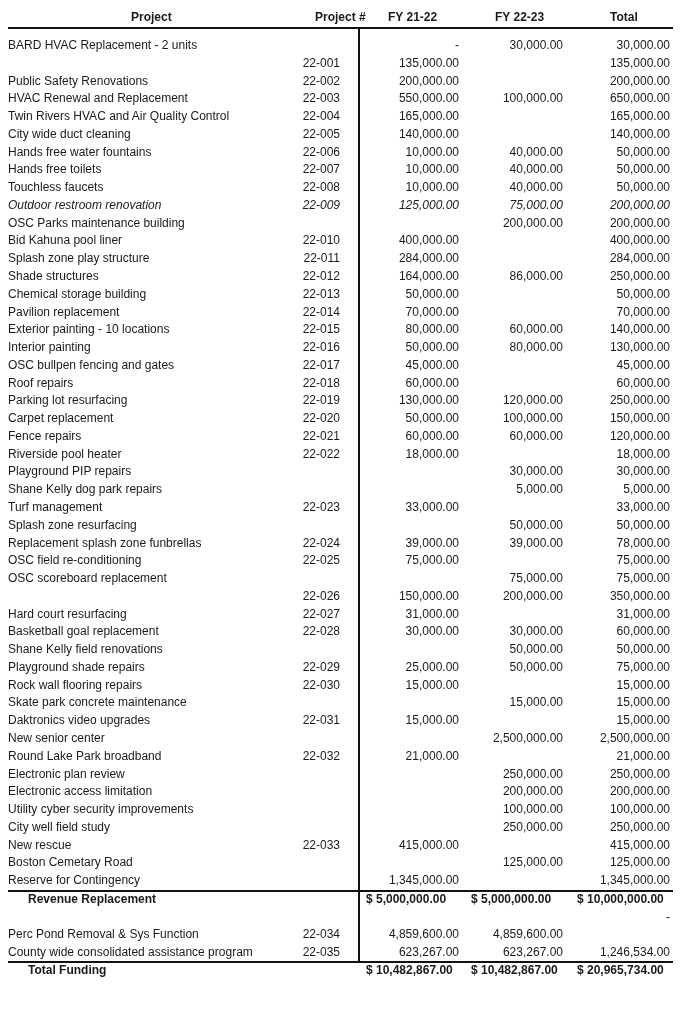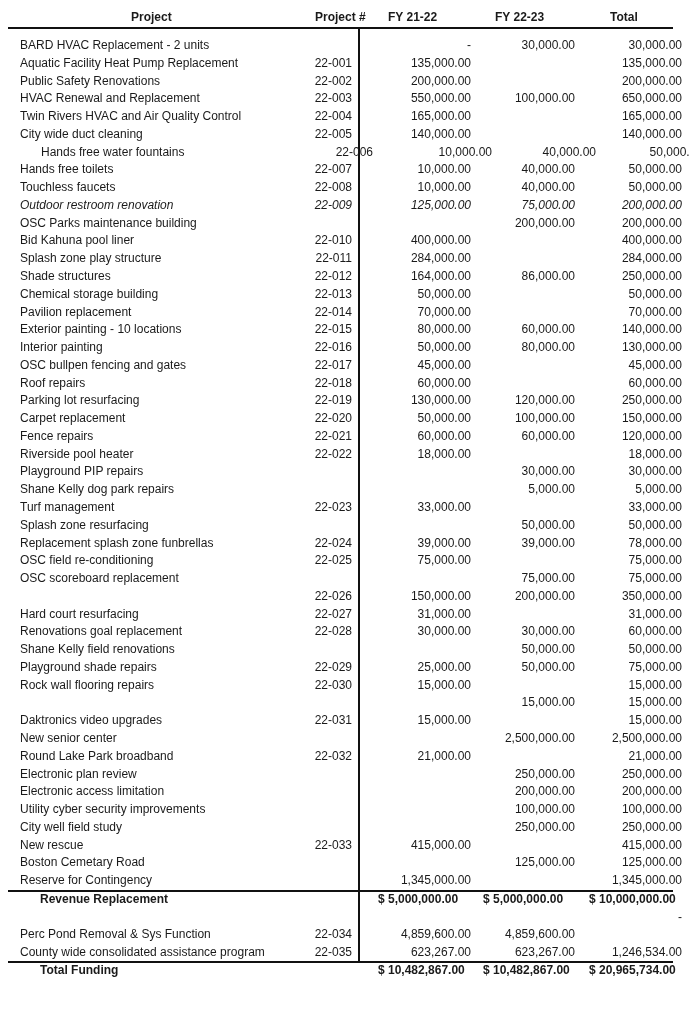--- a/index.html
+++ b/index.html
@@ -1,21 +1,21 @@
 <!DOCTYPE html>
 <html><head>
 <meta charset="utf-8">
 <style>
   html, body { margin: 0; padding: 0; background: #ffffff; }
   body { width: 689px; height: 1024px; position: relative; overflow: hidden;
          font-family: "Liberation Sans", sans-serif; color: #1a1a1a; font-size: 12px; }
   .hdr { position: absolute; top: 10px; font-weight: bold; font-size: 12px; }
   .hline { position: absolute; left: 8px; right: 16px; height: 2px; background: #111; }
   .vline { position: absolute; left: 358px; width: 2px; background: #111; }
-  .row { position: absolute; left: 12px; width: 563px; height: 17px; line-height: 17px; }
+  .row { position: absolute; left: 0; width: 563px; height: 17px; line-height: 17px; }
   .c { position: absolute; top: 0; white-space: nowrap; }
   .name { left: 8px; }
   .num { left: 270px; width: 70px; text-align: right; }
   .fy1 { left: 362px; width: 97px; text-align: right; }
   .fy2 { left: 466px; width: 97px; text-align: right; }
   .tot { left: 572px; width: 98px; text-align: right; }
   .bold { font-weight: bold; }
   .indent { left: 28px; }
   .dollar { position: absolute; top: 0; }
   .sumval { position: absolute; top: 0; }
@@ -36,21 +36,20 @@
 
 <div id="rows">
     <div class="row" style="top: 37px;">
       <span class="c name">BARD HVAC Replacement - 2 units</span>
       <span class="c num"></span>
       <span class="c fy1">-</span>
       <span class="c fy2">30,000.00</span>
       <span class="c tot">30,000.00</span>
     </div>
     <div class="row" style="top: 54.77px;">
-      <span class="c name">Aquatic Facility Heat Pump Replacement</span>
       <span class="c num">22-001</span>
       <span class="c fy1">135,000.00</span>
       <span class="c fy2"></span>
       <span class="c tot">135,000.00</span>
     </div>
     <div class="row" style="top: 72.54px;">
       <span class="c name">Public Safety Renovations</span>
       <span class="c num">22-002</span>
       <span class="c fy1">200,000.00</span>
       <span class="c fy2"></span>
@@ -70,21 +69,21 @@
       <span class="c fy2"></span>
       <span class="c tot">165,000.00</span>
     </div>
     <div class="row" style="top: 125.85px;">
       <span class="c name">City wide duct cleaning</span>
       <span class="c num">22-005</span>
       <span class="c fy1">140,000.00</span>
       <span class="c fy2"></span>
       <span class="c tot">140,000.00</span>
     </div>
-    <div class="row" style="top: 143.62px; margin-left: 21px;">
+    <div class="row" style="top: 143.62px;">
       <span class="c name">Hands free water fountains</span>
       <span class="c num">22-006</span>
       <span class="c fy1">10,000.00</span>
       <span class="c fy2">40,000.00</span>
       <span class="c tot">50,000.00</span>
     </div>
     <div class="row" style="top: 161.39px;">
       <span class="c name">Hands free toilets</span>
       <span class="c num">22-007</span>
       <span class="c fy1">10,000.00</span>
@@ -259,21 +258,21 @@
       <span class="c tot">350,000.00</span>
     </div>
     <div class="row" style="top: 605.64px;">
       <span class="c name">Hard court resurfacing</span>
       <span class="c num">22-027</span>
       <span class="c fy1">31,000.00</span>
       <span class="c fy2"></span>
       <span class="c tot">31,000.00</span>
     </div>
     <div class="row" style="top: 623.41px;">
-      <span class="c name">Renovations goal replacement</span>
+      <span class="c name">Basketball goal replacement</span>
       <span class="c num">22-028</span>
       <span class="c fy1">30,000.00</span>
       <span class="c fy2">30,000.00</span>
       <span class="c tot">60,000.00</span>
     </div>
     <div class="row" style="top: 641.18px;">
       <span class="c name">Shane Kelly field renovations</span>
       <span class="c num"></span>
       <span class="c fy1"></span>
       <span class="c fy2">50,000.00</span>
@@ -287,20 +286,21 @@
       <span class="c tot">75,000.00</span>
     </div>
     <div class="row" style="top: 676.72px;">
       <span class="c name">Rock wall flooring repairs</span>
       <span class="c num">22-030</span>
       <span class="c fy1">15,000.00</span>
       <span class="c fy2"></span>
       <span class="c tot">15,000.00</span>
     </div>
     <div class="row" style="top: 694.49px;">
+      <span class="c name">Skate park concrete maintenance</span>
       <span class="c num"></span>
       <span class="c fy1"></span>
       <span class="c fy2">15,000.00</span>
       <span class="c tot">15,000.00</span>
     </div>
     <div class="row" style="top: 712.26px;">
       <span class="c name">Daktronics video upgrades</span>
       <span class="c num">22-031</span>
       <span class="c fy1">15,000.00</span>
       <span class="c fy2"></span>

